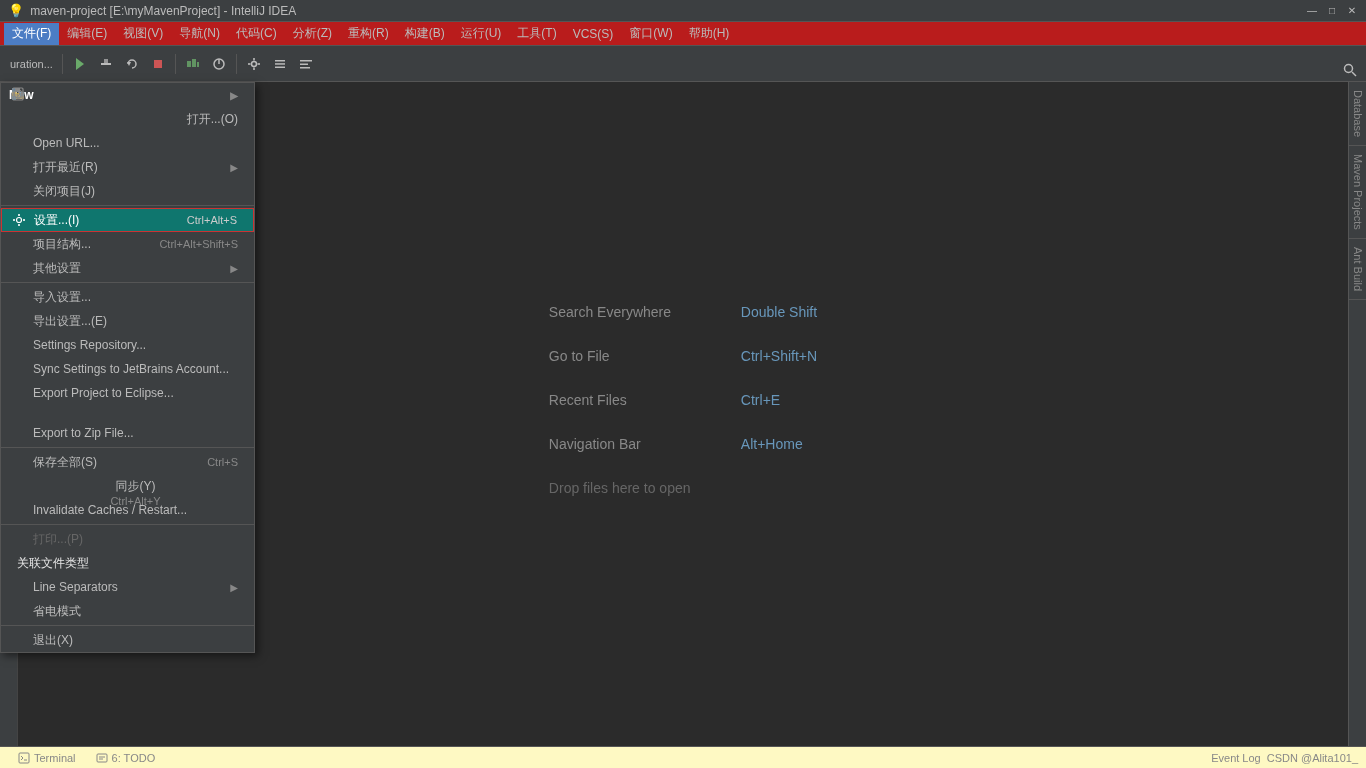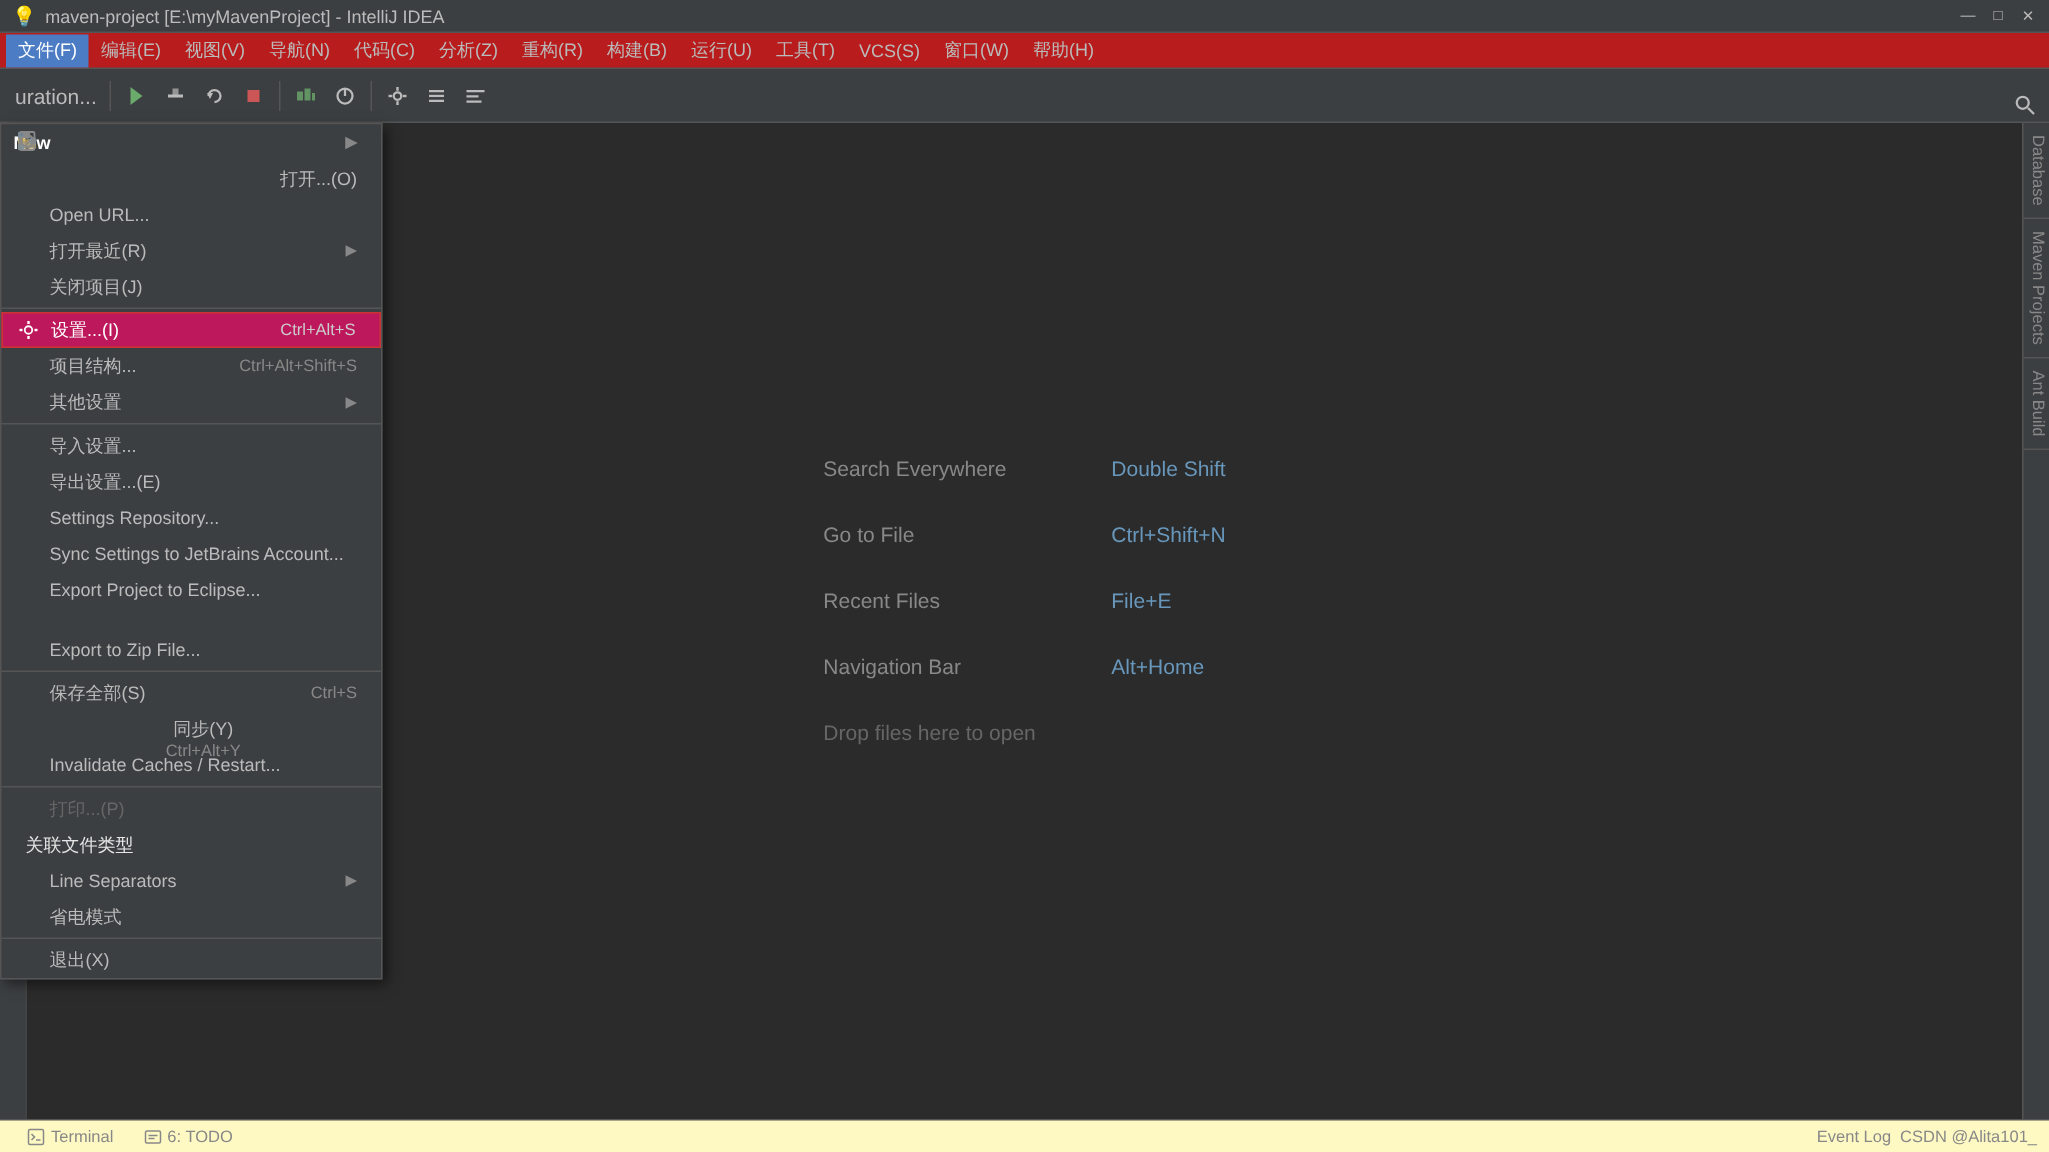--- a/index.html
+++ b/index.html
@@ -284,21 +284,21 @@
   <div class="menu-item">重构(R)</div>
   <div class="menu-item">构建(B)</div>
   <div class="menu-item">运行(U)</div>
   <div class="menu-item">工具(T)</div>
   <div class="menu-item">VCS(S)</div>
   <div class="menu-item">窗口(W)</div>
   <div class="menu-item">帮助(H)</div>
 </div>
 
 <div id="toolbar">
-  <span style="font-size:14px; color:#bbbbbb; padding: 0 4px;">uration...</span>
+  <span style="font-size:11px; color:#bbbbbb; padding: 0 4px;">uration...</span>
   <div class="toolbar-separator"></div>
   <div class="toolbar-btn">
     <svg width="14" height="14" viewBox="0 0 14 14">
       <polygon points="3,1 11,7 3,13" fill="#6aaa6a"></polygon>
     </svg>
   </div>
   <div class="toolbar-btn">
     <svg width="14" height="14" viewBox="0 0 14 14">
       <rect x="2" y="6" width="10" height="2" fill="#bbbbbb"></rect>
       <polygon points="5,2 9,2 9,7 5,7" fill="#bbbbbb" opacity="0.7"></polygon>
@@ -374,21 +374,21 @@
       <div class="welcome-row">
         <span class="welcome-label">Search Everywhere</span>
         <span class="welcome-shortcut">Double Shift</span>
       </div>
       <div class="welcome-row">
         <span class="welcome-label">Go to File</span>
         <span class="welcome-shortcut">Ctrl+Shift+N</span>
       </div>
       <div class="welcome-row">
         <span class="welcome-label">Recent Files</span>
-        <span class="welcome-shortcut">File+E</span>
+        <span class="welcome-shortcut">Ctrl+E</span>
       </div>
       <div class="welcome-row">
         <span class="welcome-label">Navigation Bar</span>
         <span class="welcome-shortcut">Alt+Home</span>
       </div>
       <div class="welcome-row">
         <span class="welcome-drop">Drop files here to open</span>
       </div>
     </div>
   </div>
@@ -423,21 +423,21 @@
       <span>打开最近(R)</span>
       <span class="dropdown-item-arrow">▶</span>
     </div>
 
     <div class="dropdown-item" style="padding-left:32px;">
       <span>关闭项目(J)</span>
     </div>
 
     <div class="dropdown-separator"></div>
 
-    <div class="dropdown-item" id="settings-item" style="padding-left:32px; background:#be185d; color:#ffffff; border:1.5px solid #cc3333;">
+    <div class="dropdown-item" id="settings-item" style="padding-left:32px; background:#0f766e; color:#ffffff; border:1.5px solid #cc3333;">
       <svg width="14" height="14" style="position:absolute; left:10px; top:4px;" viewBox="0 0 14 14">
         <circle cx="7" cy="7" r="2.5" stroke="#ffffff" stroke-width="1.2" fill="none"></circle>
         <rect x="6.2" y="1" width="1.6" height="2" fill="#ffffff"></rect>
         <rect x="6.2" y="11" width="1.6" height="2" fill="#ffffff"></rect>
         <rect x="1" y="6.2" width="2" height="1.6" fill="#ffffff"></rect>
         <rect x="11" y="6.2" width="2" height="1.6" fill="#ffffff"></rect>
       </svg>
       <span>设置...(I)</span>
       <span style="color:#cccccc; font-size:11px;">Ctrl+Alt+S</span>
     </div>

